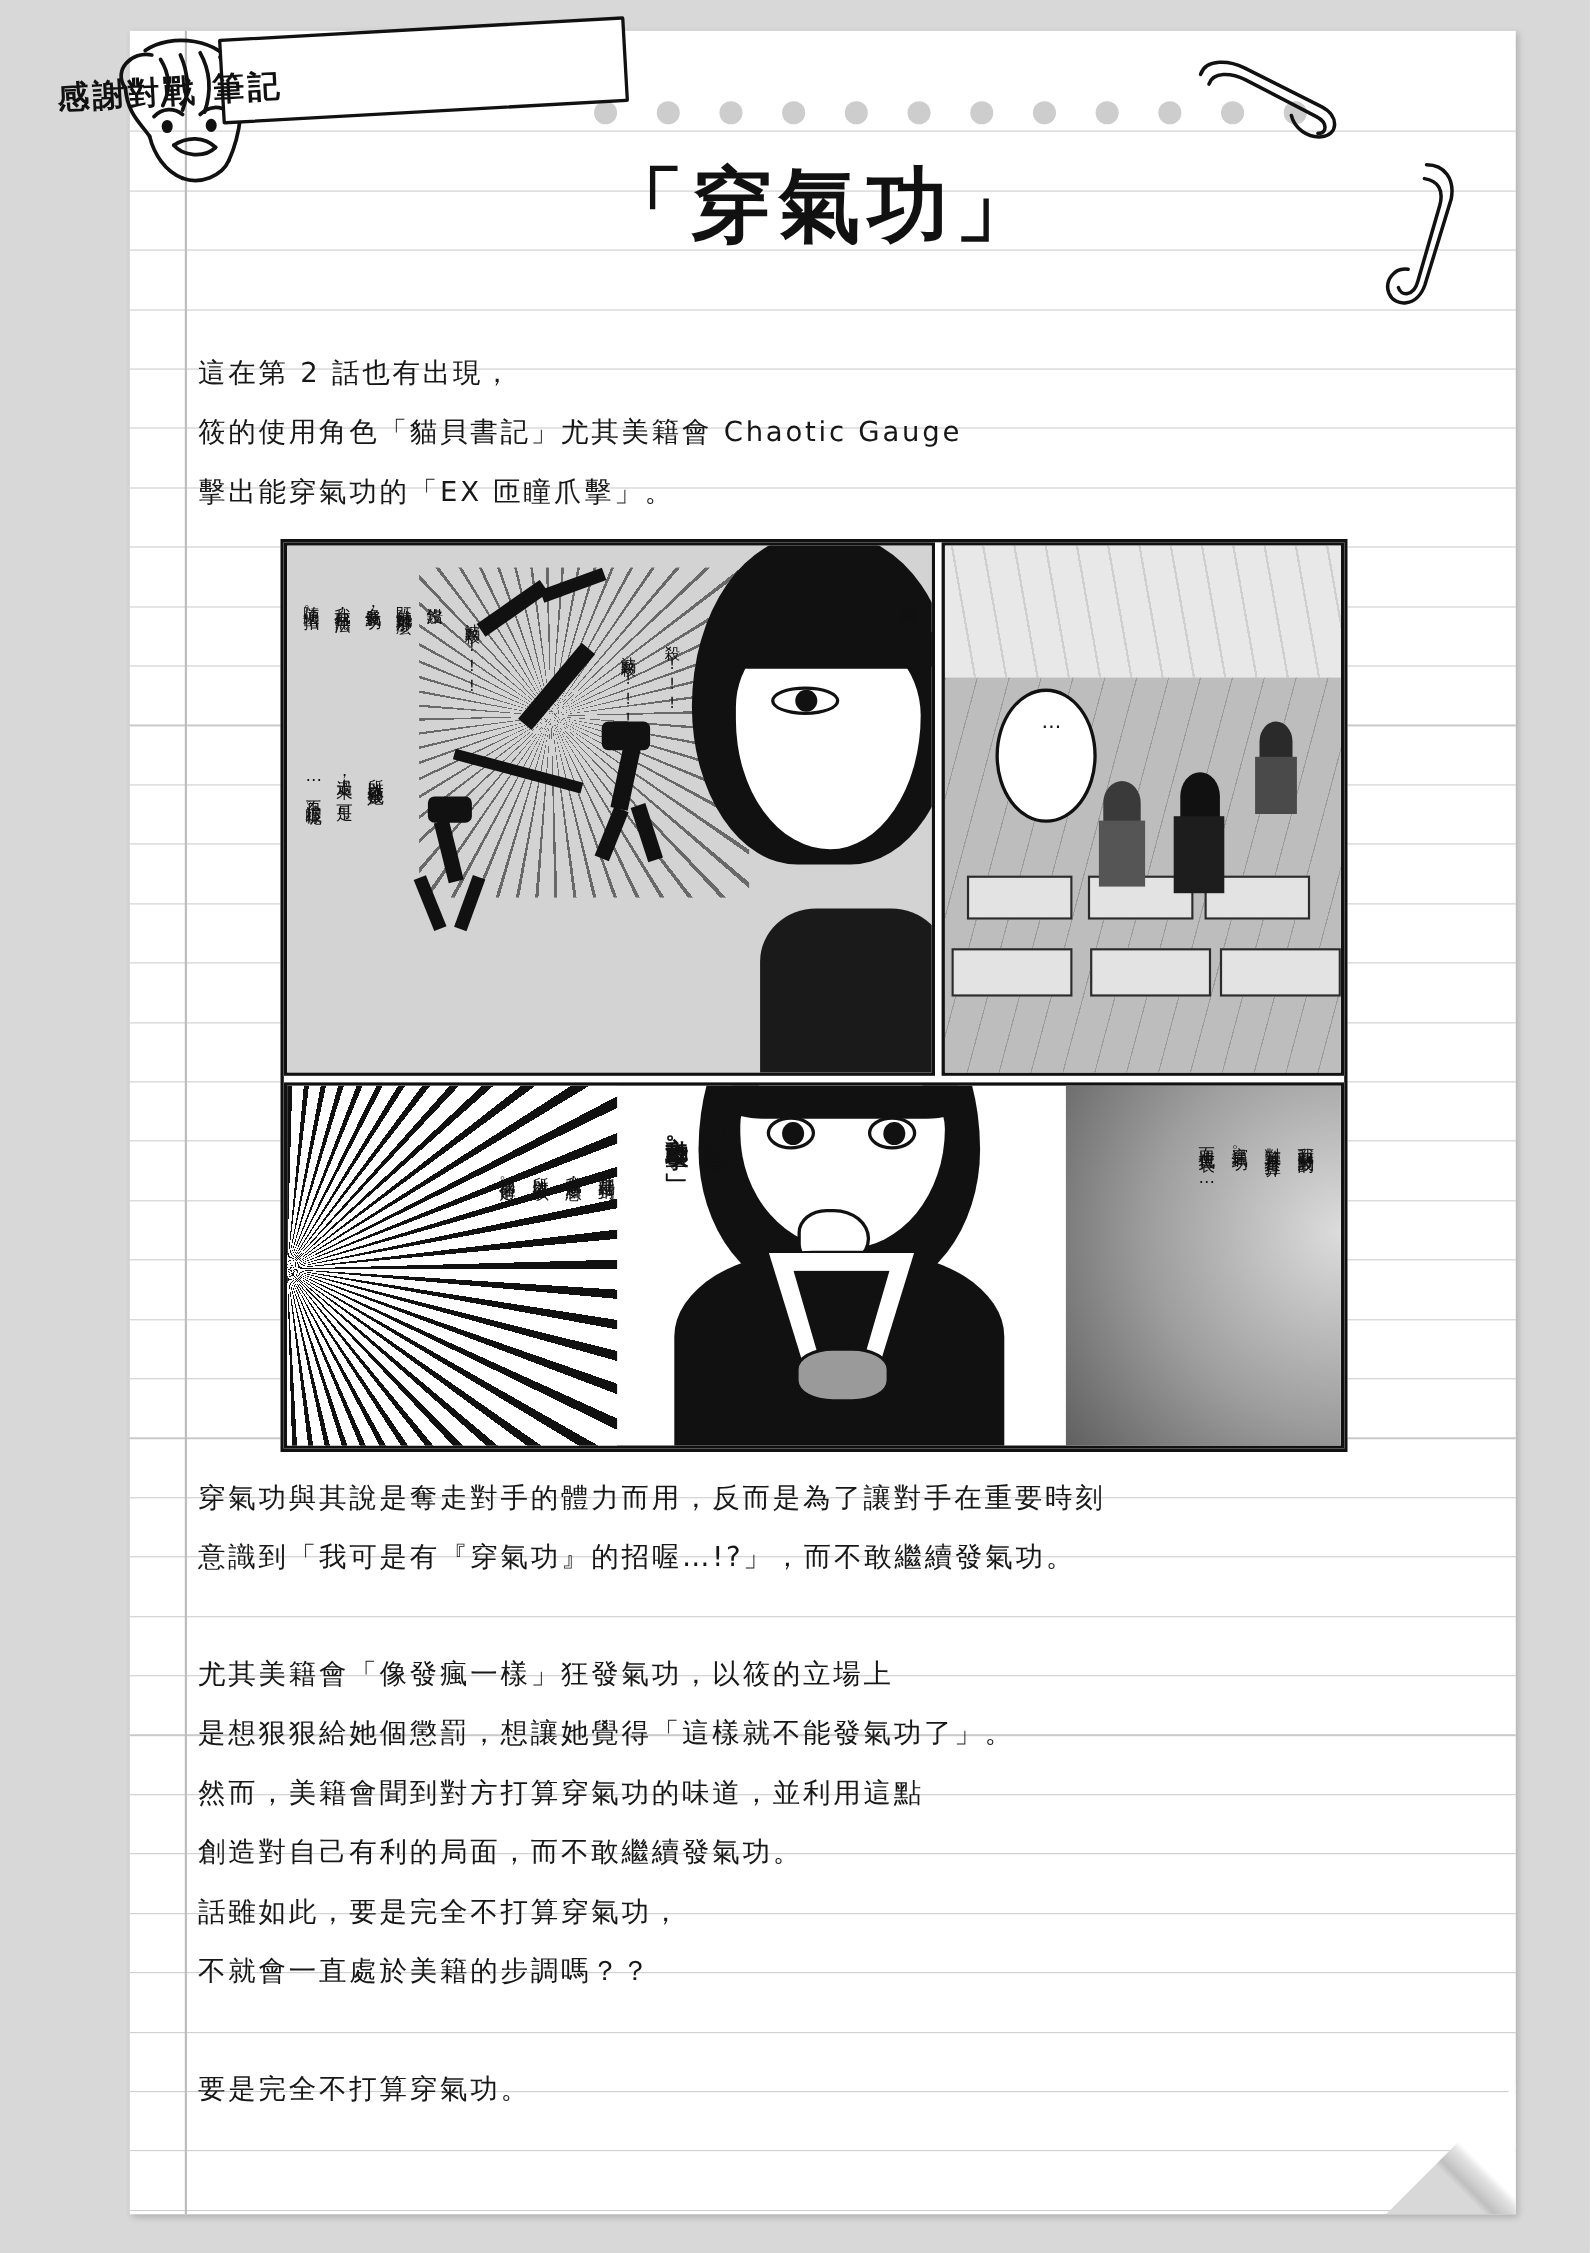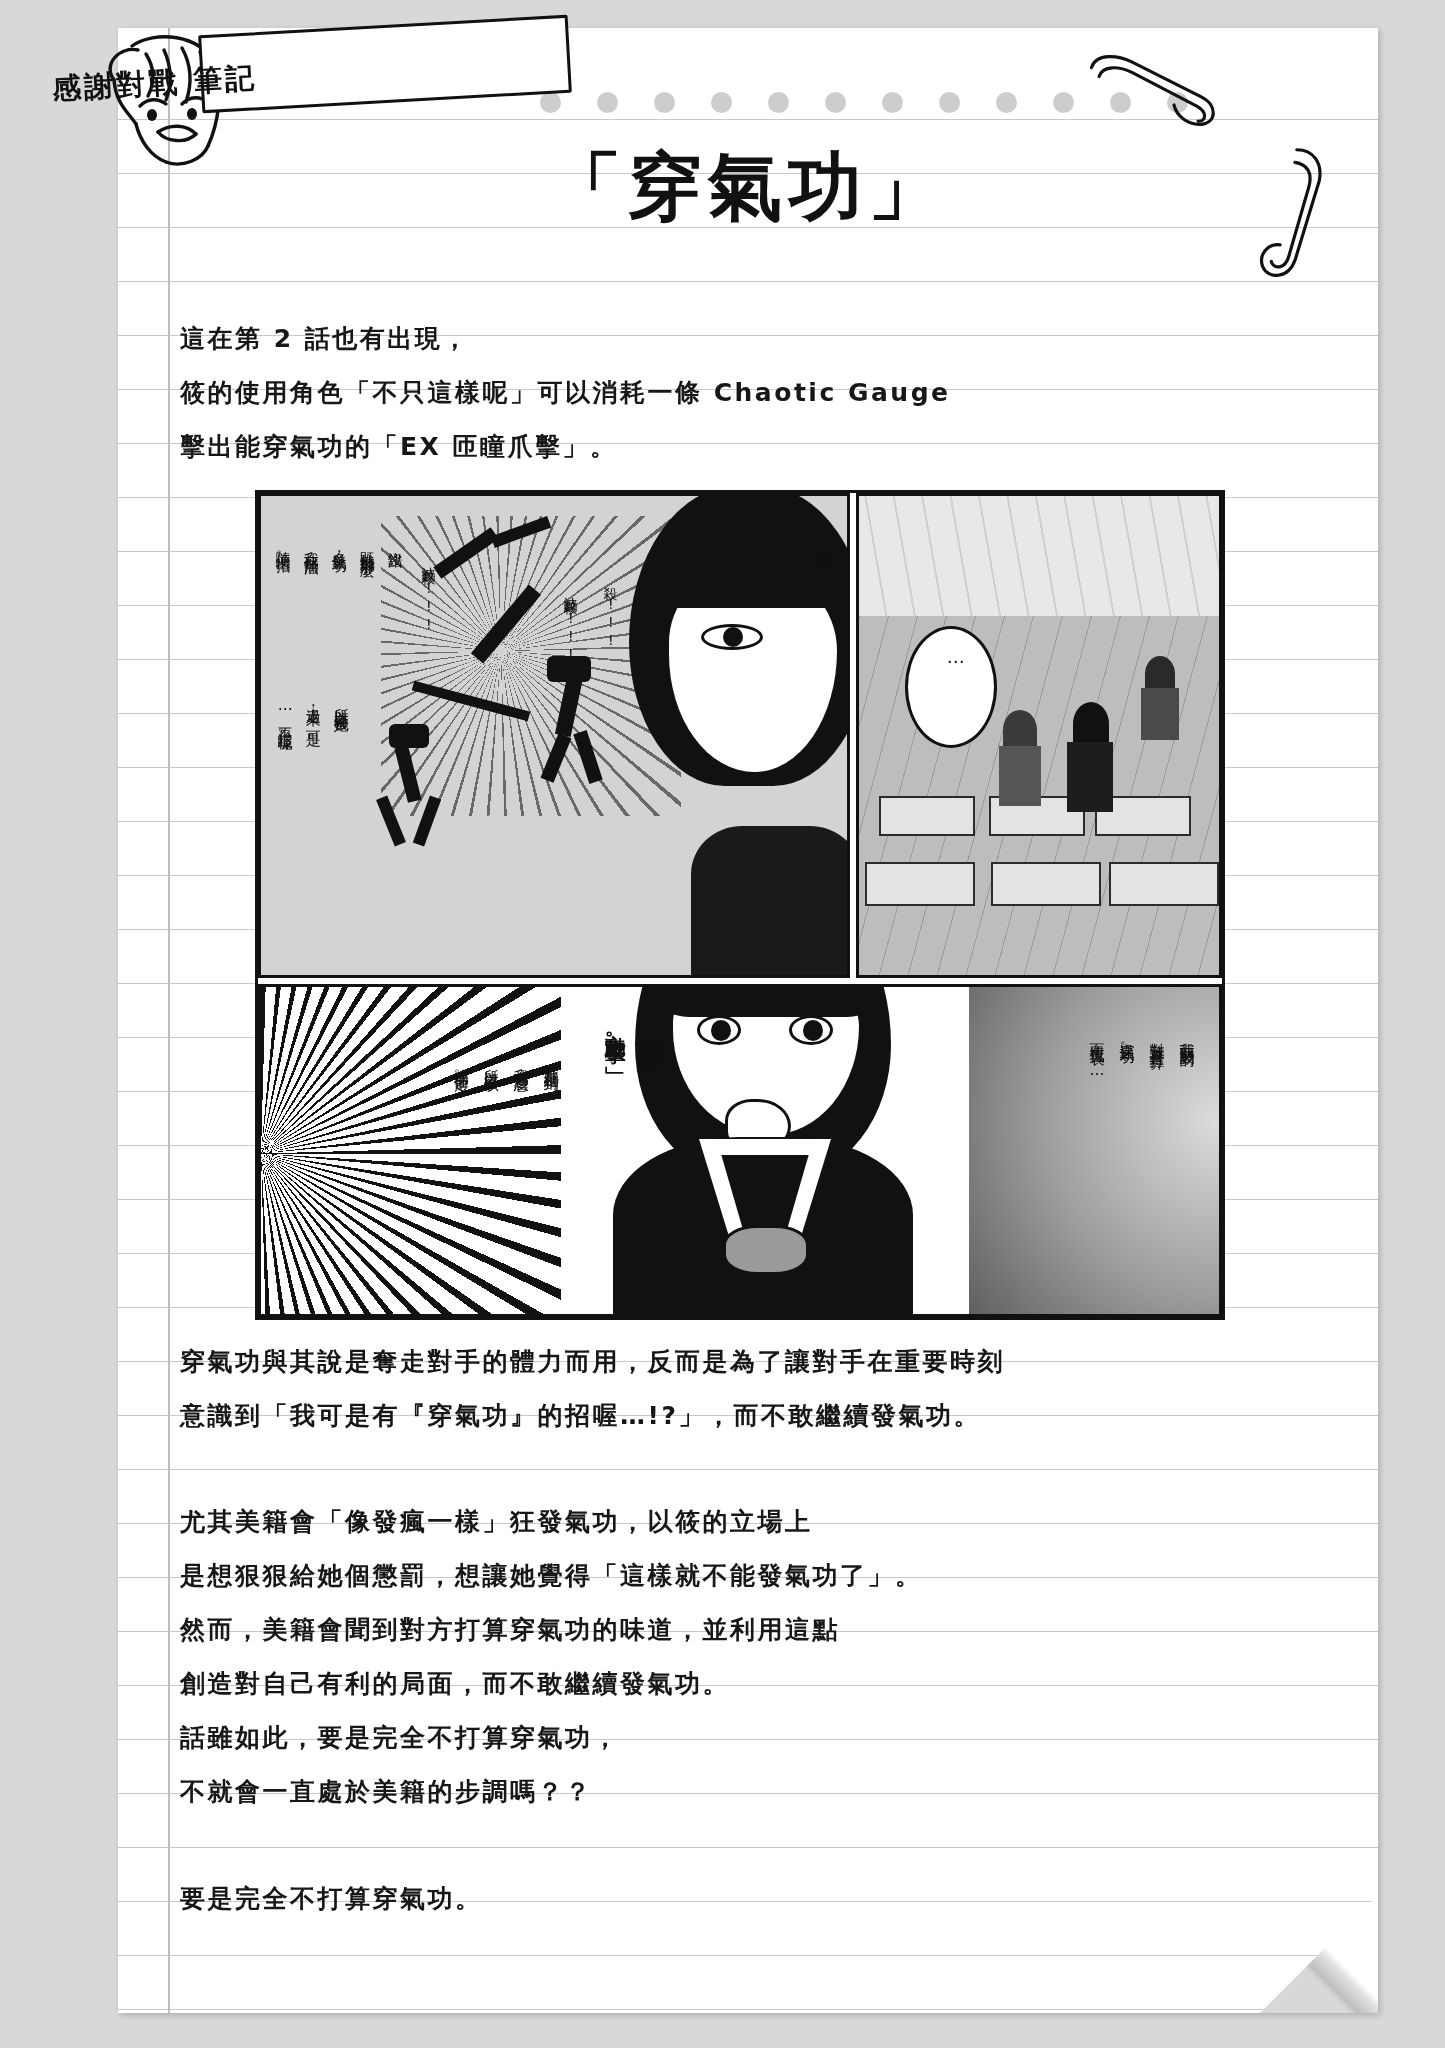--- a/index.html
+++ b/index.html
@@ -111,21 +111,20 @@
 
   
   .body-line {
     position: absolute;
     left: 180px;
     font-family: "DejaVu Sans", sans-serif;
     font-size: 25px;
     color: #171717;
     letter-spacing: 2.5px;
     white-space: nowrap;
-    font-weight: bold;
   }
 
   
   .manga {
     position: absolute;
     left: 255px; top: 490px;
     width: 970px; height: 830px;
     background: #fff;
     border: 3px solid #111;
   }
@@ -269,21 +268,21 @@
       </g>
     </svg>
   </div>
 
   <div class="tag"></div>
   <div class="tag-text">感謝對戰 筆記</div>
 
   <div class="headline">「穿氣功」</div>
 
   <div class="body-line" style="top:322px">這在第 2 話也有出現，</div>
-  <div class="body-line" style="top:376px">筱的使用角色「不只這樣呢」可以消耗一條 Chaotic Gauge</div>
+  <div class="body-line" style="top:376px">筱的使用角色「貓貝書記」尤其美籍會 Chaotic Gauge</div>
   <div class="body-line" style="top:430px">擊出能穿氣功的「EX 匝瞳爪擊」。</div>
 
   <div class="manga">
 
     <div class="panel p1">
       <div class="panel-bg-grey" style="background:#d3d3d3"></div>
 
       <div style="position:absolute;left:120px;top:20px;width:300px;height:300px;
                   background:repeating-conic-gradient(from 10deg at 40% 45%, #111 0deg 1deg, transparent 1deg 6deg);
                   opacity:.55;"></div>

